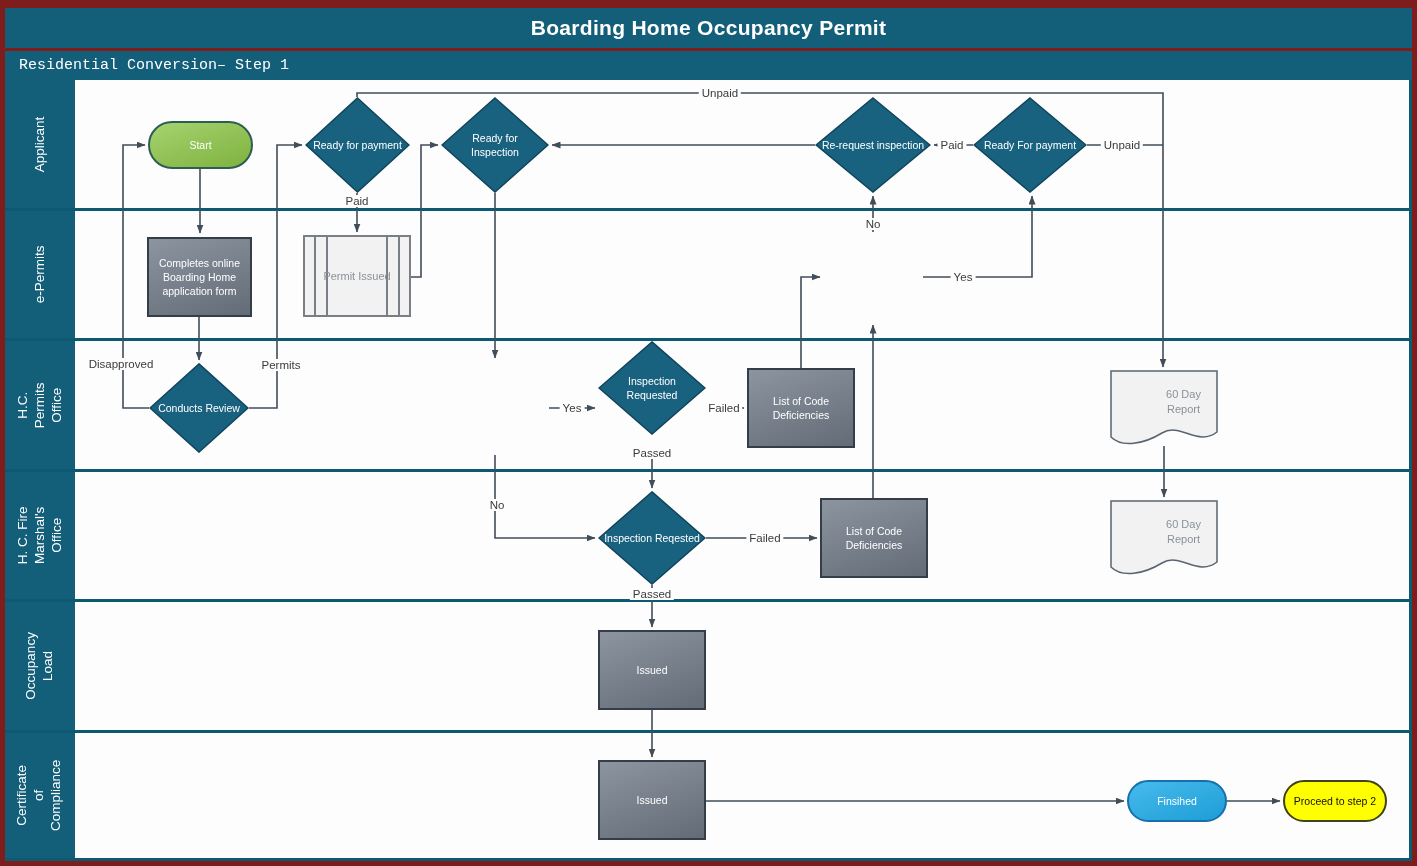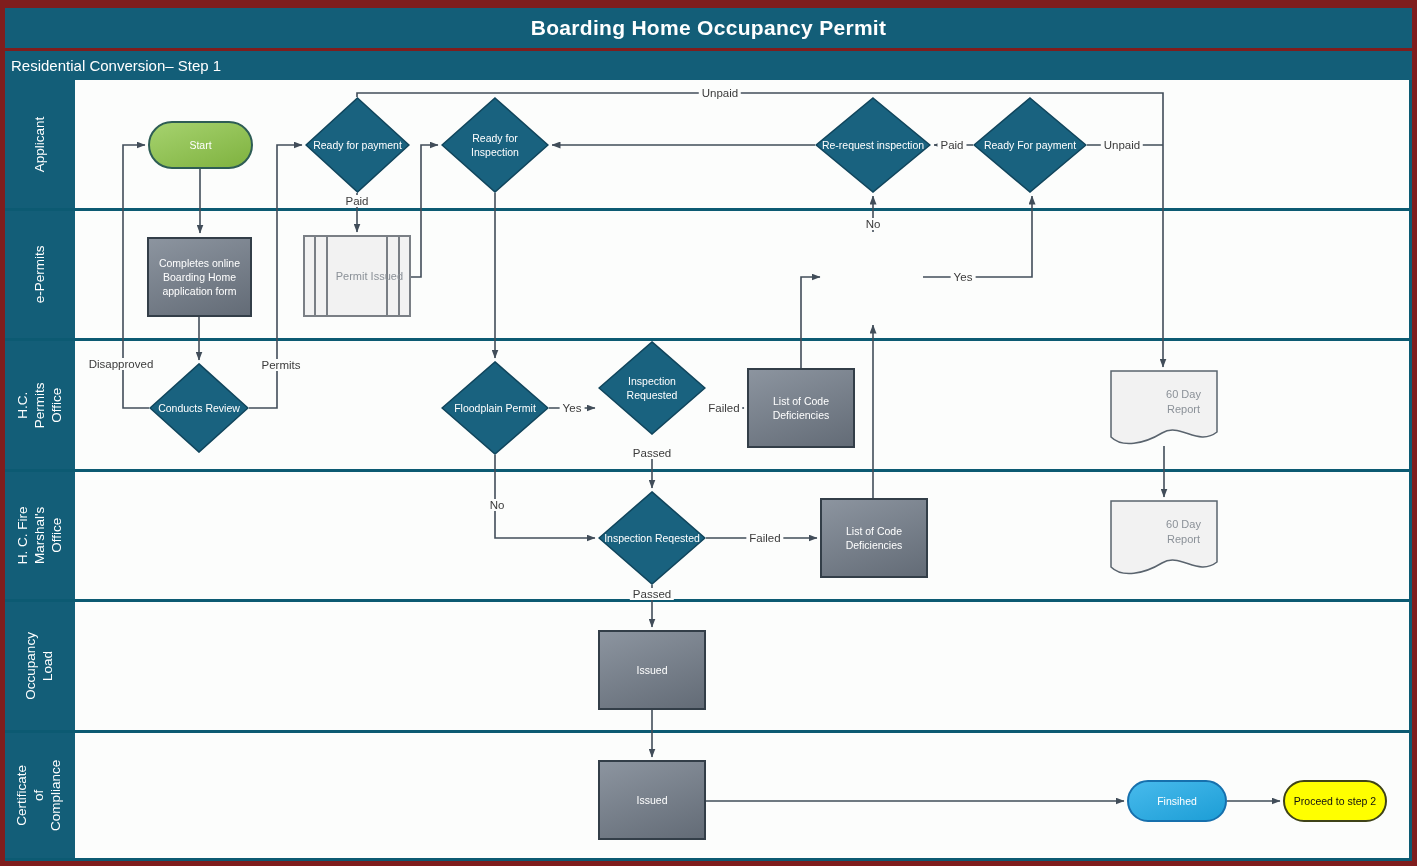--- a/index.html
+++ b/index.html
@@ -3,40 +3,40 @@
 <meta charset="utf-8">
 <style>
   html,body{margin:0;padding:0;background:#fff;}
   .page{position:relative;width:1417px;height:866px;background:#7f1d1d;
         font-family:"Liberation Sans",sans-serif;overflow:hidden;}
   .title-bar{position:absolute;left:5px;top:8px;width:1407px;height:40px;
         background:var(--header_teal);color:#fff;display:flex;align-items:center;justify-content:center;
         font-size:21px;font-weight:600;letter-spacing:.3px;}
   .subtitle-bar{position:absolute;left:5px;top:51px;width:1407px;height:29px;
         background:var(--header_teal);color:#fff;display:flex;align-items:center;
-        font-size:15px;padding-left:6px;box-sizing:border-box;}
+        font-size:15px;padding-left:14px;box-sizing:border-box;font-family:Liberation Mono, monospace;}
   .lane{position:absolute;left:5px;width:1407px;box-sizing:border-box;
         border-bottom:3px solid var(--lane_divider);border-right:3px solid var(--lane_divider);}
   .lane-label{position:absolute;left:0;top:0;bottom:0;width:70px;background:var(--header_teal);
         display:flex;align-items:center;justify-content:center;}
   .vtext{transform:rotate(-90deg);width:96px;text-align:center;color:#fff;
         font-size:13.5px;line-height:1.25;}
   .lane-body{position:absolute;left:70px;top:0;bottom:0;right:0;background:#fcfdfc;}
   .canvas{position:absolute;left:0;top:0;width:1417px;height:866px;pointer-events:none;}
   .connectors{position:absolute;left:0;top:0;}
   .connectors path{stroke:var(--connector);stroke-width:1.6;fill:none;}
   .shape{position:absolute;display:flex;align-items:center;justify-content:center;box-sizing:border-box;}
   .ntext{position:relative;z-index:2;text-align:center;font-size:10.5px;line-height:1.35;color:#fff;padding:0 6px;}
   .diamond svg,.docshape svg{position:absolute;left:0;top:0;width:100%;height:100%;}
   .diamond polygon{fill:var(--diamond_fill);stroke:#10455c;stroke-width:1.5;vector-effect:non-scaling-stroke;}
   .terminator{border-radius:24px;border:2px solid #2e5d55;color:#fff;font-size:11.5px;
         background:linear-gradient(160deg,rgba(255,255,255,.22),rgba(0,0,0,.10)),var(--start_green);}
   .proc{border:2px solid #333e48;color:#fff;
         background:linear-gradient(160deg,rgba(255,255,255,.16),rgba(0,0,0,.16)),var(--process_gray);}
-  .predef{background:var(--document_fill);border:2px solid #7a7f85;color:#8b9198;justify-content:flex-end;}
+  .predef{background:var(--document_fill);border:2px solid #7a7f85;color:#8b9198;}
   .predef::before{content:"";position:absolute;left:9px;top:0;bottom:0;width:10px;
         border-left:2px solid #7a7f85;border-right:2px solid #7a7f85;}
   .predef::after{content:"";position:absolute;right:9px;top:0;bottom:0;width:10px;
         border-left:2px solid #7a7f85;border-right:2px solid #7a7f85;}
   .predef .ntext{color:#8b9198;font-size:11px;}
   .docshape .ntext{color:#8b9198;font-size:11px;margin-top:-12px;margin-left:39px;}
   .docshape path{fill:var(--document_fill);stroke:#5a646e;stroke-width:1.5;}
   .finish{border-radius:21px;border:2px solid #1670ad;color:#fff;font-size:11px;
         background:linear-gradient(160deg,rgba(255,255,255,.18),rgba(0,0,0,.08)),var(--finished_blue);}
   .proceed{border-radius:21px;border:2px solid #3f4318;color:#111;font-size:11px;
@@ -164,26 +164,20 @@
     </div>
 
 
     <div class="shape diamond" style="left:149px;top:363px;width:100px;height:90px">
       <svg viewBox="0 0 100 100" preserveAspectRatio="none">
           <polygon points="50,1 99,50 50,99 1,50"></polygon>
         </svg>
       <span class="ntext">Conducts Review</span>
     </div>
 
-    <div class="shape diamond" style="left:441px;top:361px;width:108px;height:94px">
-      <svg viewBox="0 0 100 100" preserveAspectRatio="none">
-          <polygon points="50,1 99,50 50,99 1,50"></polygon>
-        </svg>
-      <span class="ntext">Floodplain Permit</span>
-    </div>
 
     <div class="shape diamond" style="left:598px;top:341px;width:108px;height:94px">
       <svg viewBox="0 0 100 100" preserveAspectRatio="none">
           <polygon points="50,1 99,50 50,99 1,50"></polygon>
         </svg>
       <span class="ntext">Inspection Requested</span>
     </div>
 
     <div class="shape proc" style="left:747px;top:368px;width:108px;height:80px">
       <span class="ntext">List of Code Deficiencies</span>

